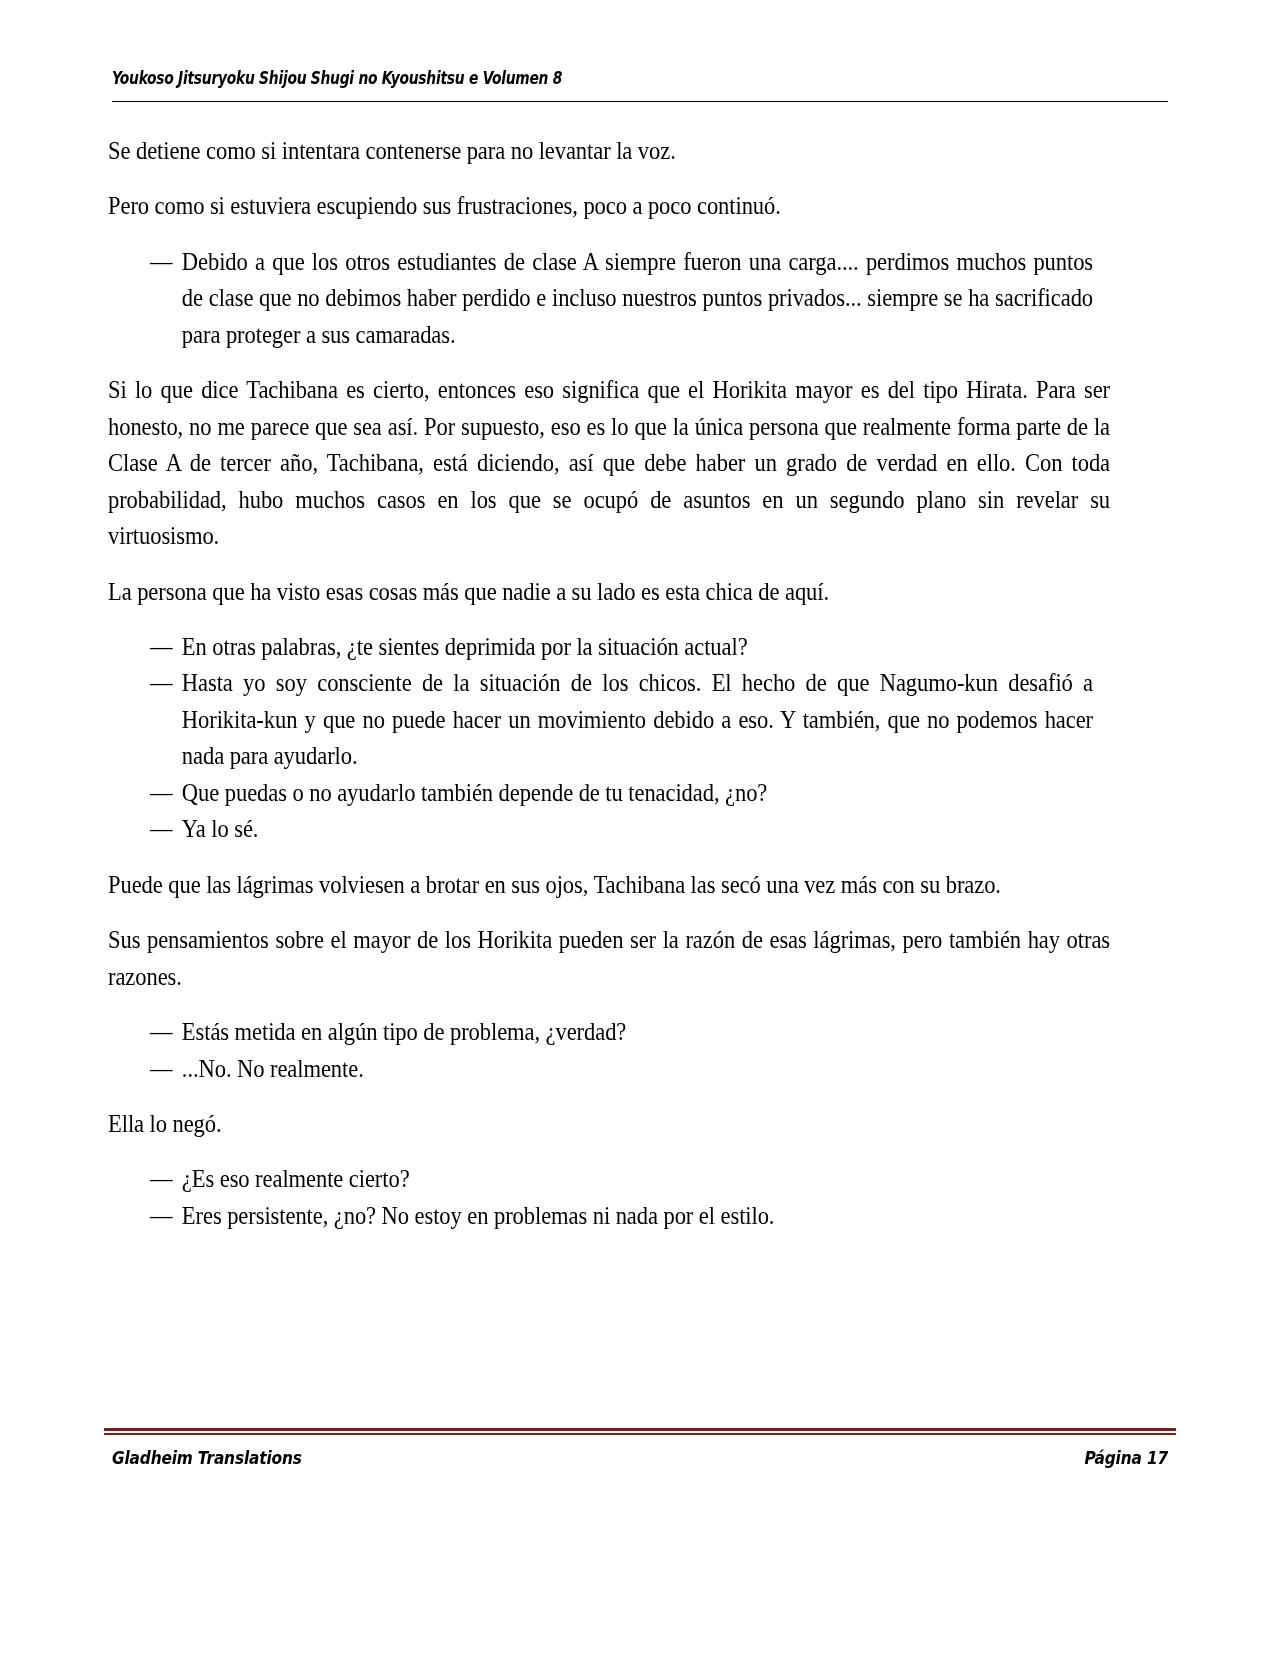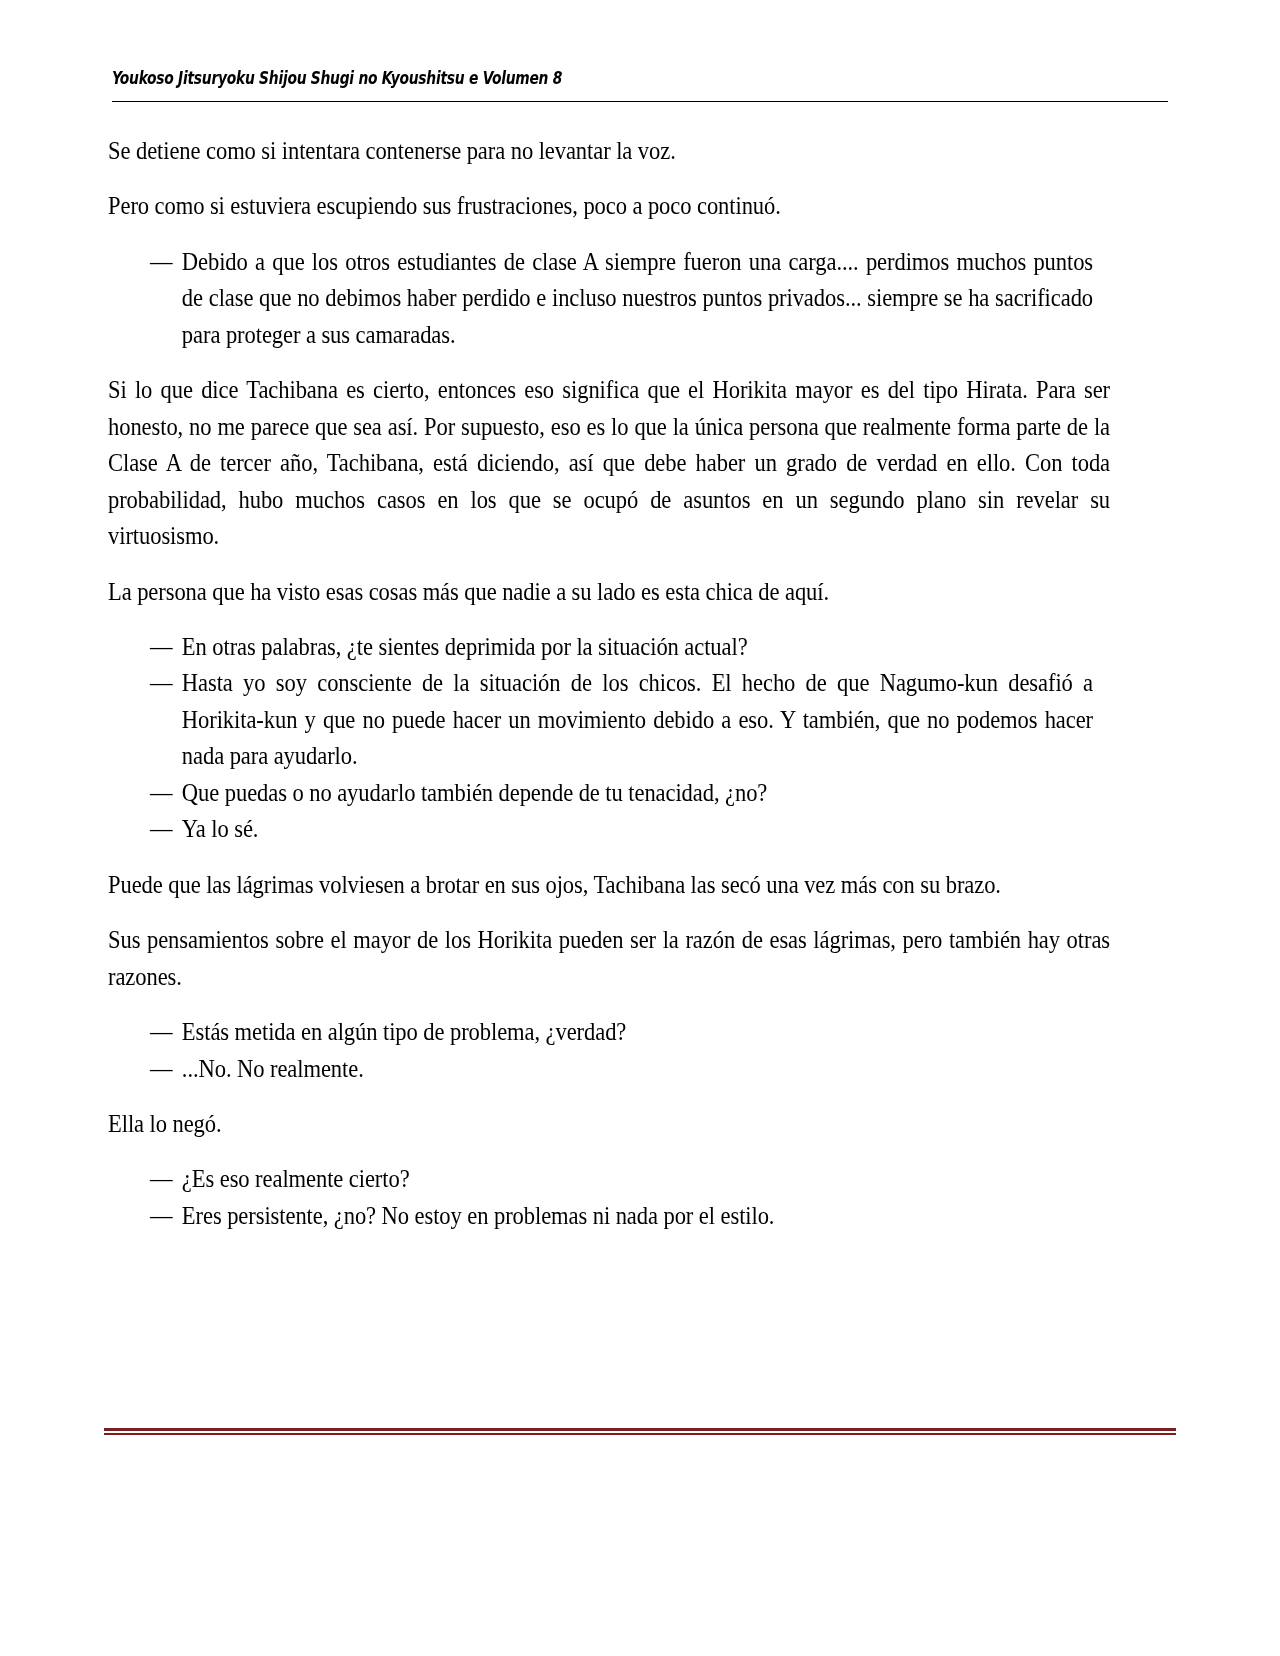--- a/index.html
+++ b/index.html
@@ -224,14 +224,18 @@
     </div>
 
   </div>
 
   <div class="footer-rule-wrap">
     <div class="footer-rule-thick" style="background: rgb(123, 31, 31);"></div>
     <div class="footer-rule-gap"></div>
     <div class="footer-rule-thin" style="background: rgb(123, 31, 31);"></div>
   </div>
 
+  <div class="footer">
+    <div class="footer-left">Gladheim Translations</div>
+    <div class="footer-right">Página 17</div>
+  </div>
 
 </div>
 
 </body></html>

